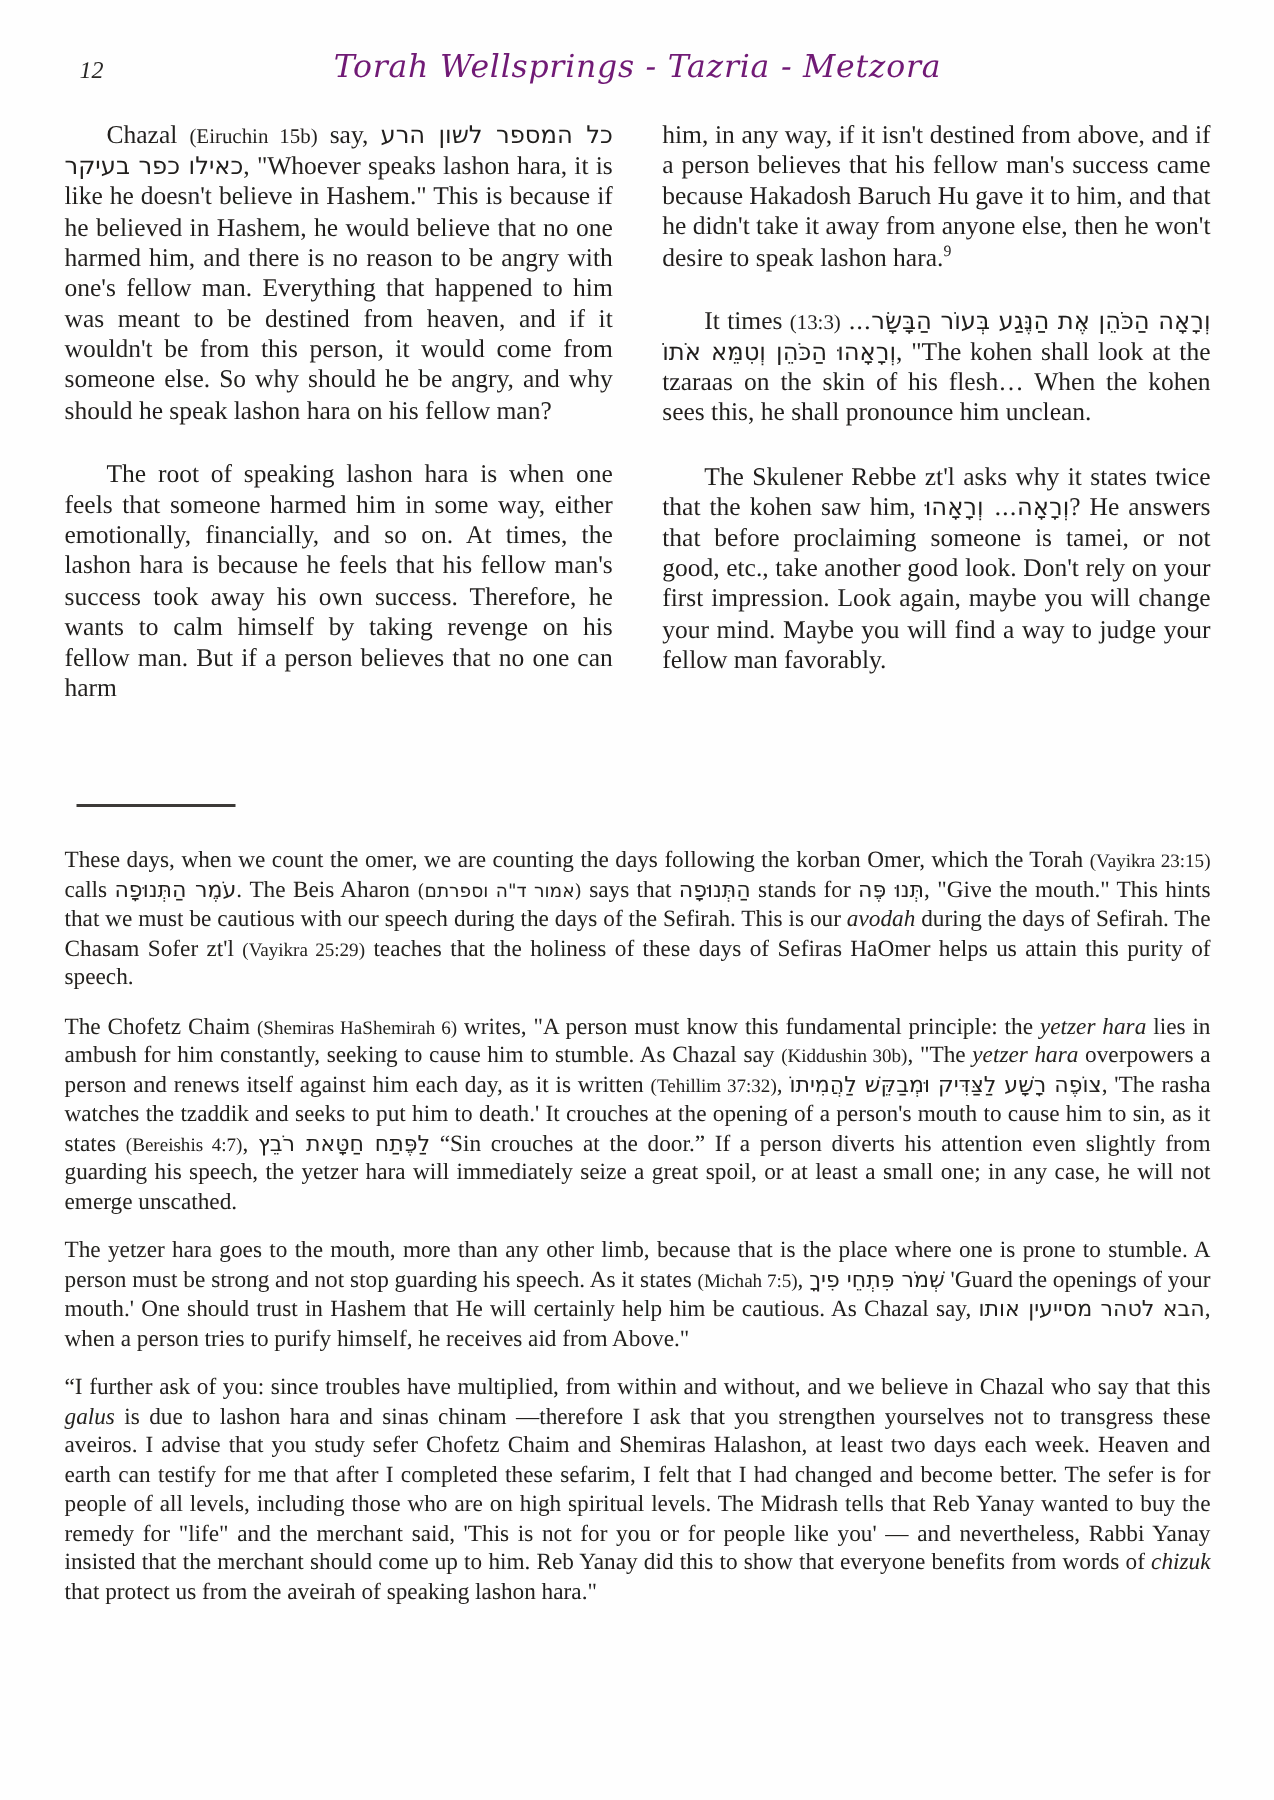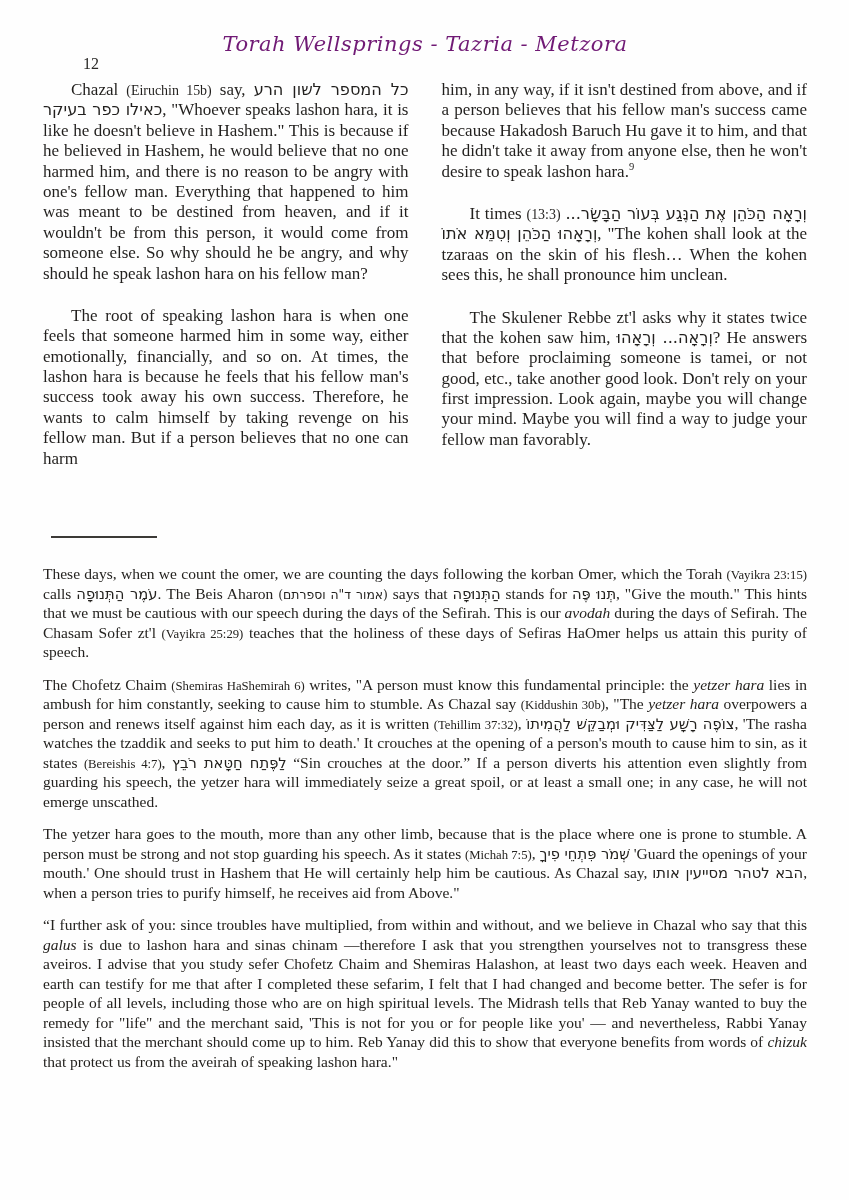--- a/index.html
+++ b/index.html
@@ -10,22 +10,22 @@
     background:#fefefe;
     color:#1e1d1b;
     font-family:"Liberation Serif","DejaVu Serif",serif;
     box-sizing:border-box;
     padding:32px 42px 20px 43px;
     overflow:hidden;
   }
   
   .hdr{position:relative;height:34px;margin-bottom:14px;}
   .pagenum{
-    position:absolute;left:10px;top:23px;
-    font-size:16px;color:#2a2927;margin-left:30px;
+    position:absolute;left:10px;top:7px;
+    font-style:italic;font-size:16px;color:#2a2927;
   }
   .title{
     margin:0;text-align:center;
     font-size:21px;font-weight:normal;font-style:italic;
     letter-spacing:.5px;color:#701a75;
     font-family:"DejaVu Serif","Liberation Serif",serif;
   }
   
   .main{
     display:flex;gap:33px;

